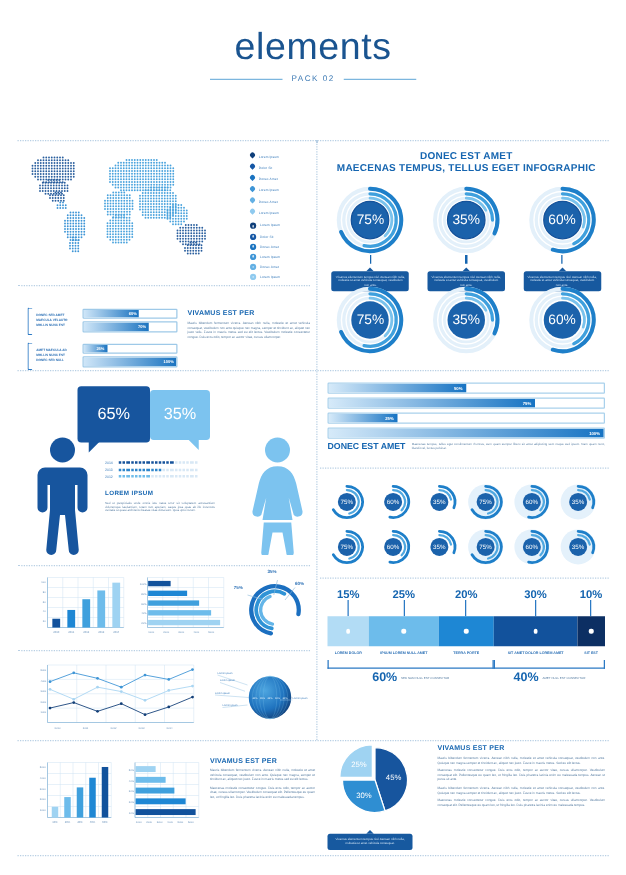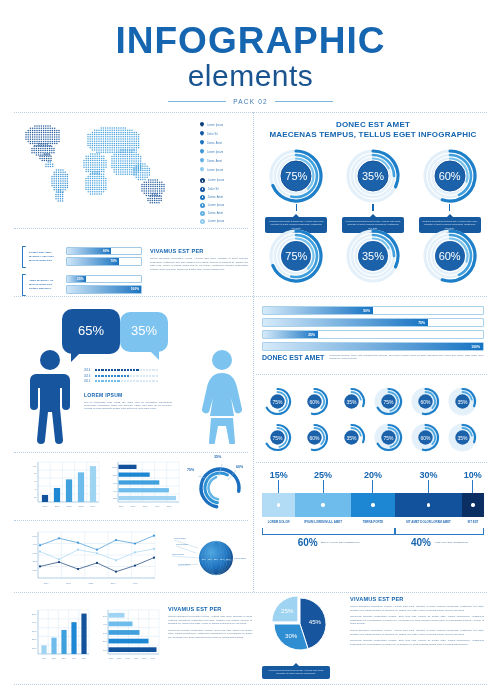--- a/index.html
+++ b/index.html
@@ -74,21 +74,21 @@
   .lp-fill { height:100%; background:linear-gradient(90deg,#cfe6f8,#1a73c0); position:relative; }
   .lp-fill span { position:absolute; right:2px; top:50%; transform:translateY(-50%);
                   font-size:3.2px; color:#fff; font-weight:bold; }
 
   .vv { position:absolute; width:98px; }
   .vv .vt { font-size:5.6px; font-weight:bold; color:#1565b0; letter-spacing:.2px; }
   .vv .vp { font-size:2.5px; color:#5a7fa3; line-height:3.6px; margin-top:3px; text-align:justify; }
 
   
   .people { position:absolute; left:14px; top:300px; width:245px; height:155px; }
-  .bubble { position:absolute; border-radius:10px; }
+  .bubble { position:absolute; border-radius:3px; }
   .bubble .bp { position:absolute; width:100%; text-align:center; top:50%;
                 transform:translateY(-60%); color:#fff; font-size:13px; }
   .bubble:after { content:""; position:absolute; bottom:-8px; width:0; height:0; }
   .bub-a { left:48px; top:9px; width:58px; height:45px; background:#17559e; }
   .bub-a:after { left:9px; border-left:9px solid #17559e; border-bottom:9px solid transparent; }
   .bub-b { left:106px; top:12px; width:48px; height:40px; background:#7cc3ef; }
   .bub-b:after { right:9px; border-right:9px solid #7cc3ef; border-bottom:9px solid transparent; }
 
   .yrs { position:absolute; left:70px; top:68px; }
   .yrow { display:flex; align-items:center; gap:3px; margin-bottom:1.6px; }
@@ -145,21 +145,20 @@
 
   
   .pie-wrap { position:absolute; left:262px; top:592px; width:78px; height:82px; }
 </style>
 </head>
 <body>
 
 <div class="page">
 
   <div class="header">
-    <div class="t1">INFOGRAPHIC</div>
     <div class="t2">elements</div>
     <div class="pack">
       <span class="ln"></span>
       <span class="pk">PACK 02</span>
       <span class="ln"></span>
     </div>
   </div>
 
   <div class="hdiv" style="top:112px;"></div>
   <div class="hdiv" style="top:228px; left:14px; right:253px;"></div>

